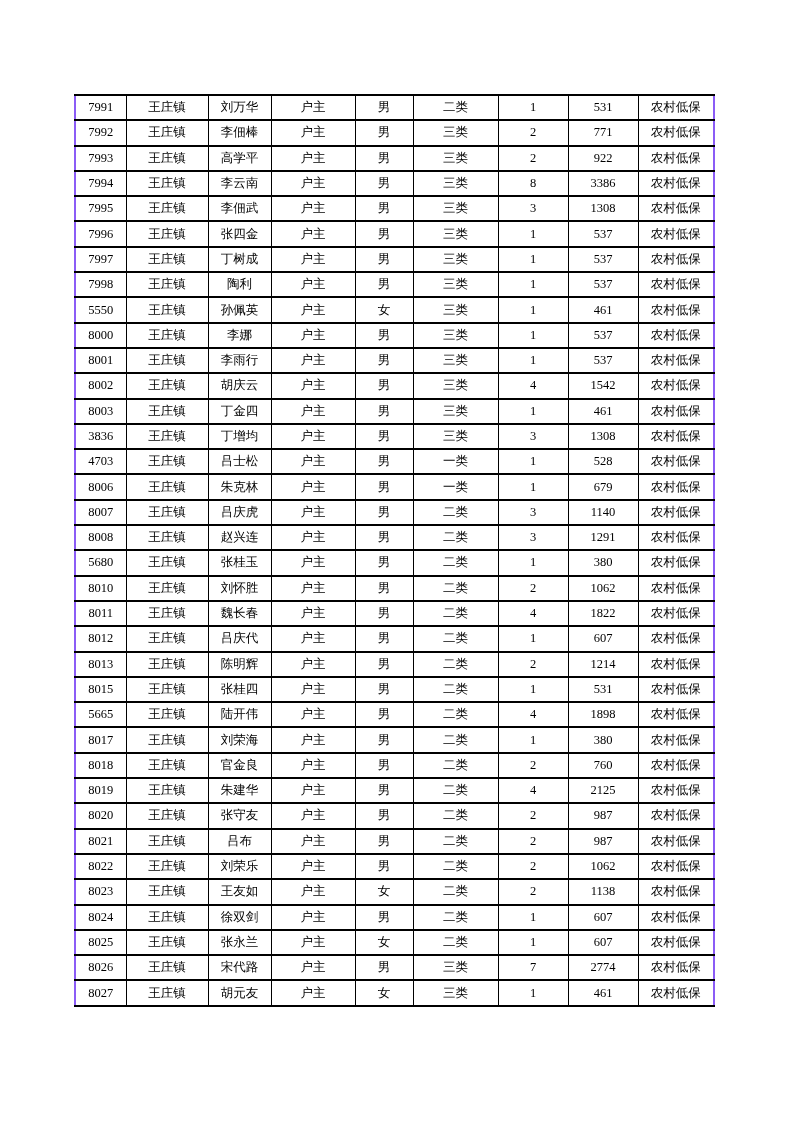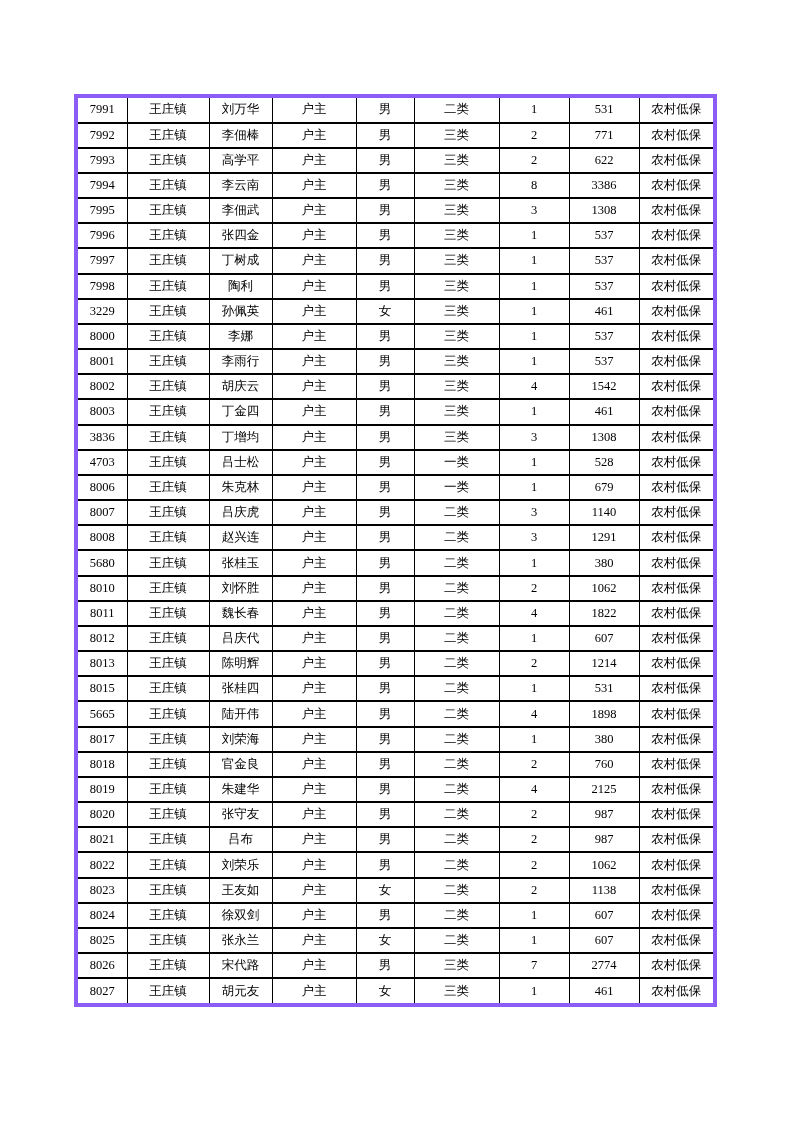--- a/index.html
+++ b/index.html
@@ -15,21 +15,21 @@
     overflow: hidden;
   }
   table.data-table {
     position: absolute;
     left: 74px;
     top: 94px;
     width: 639px;
     height: 913px;
     border-collapse: collapse;
     table-layout: fixed;
-    border: 4px solid #8b5cf6;
+    border: 2px solid #8b5cf6;
     font-family: "Liberation Serif", "DejaVu Serif", serif;
     font-size: 12.5px;
     color: #000;
   }
   table.data-table td {
     border: 1px solid #000;
     border-top-width: 2px;
     border-bottom-width: 2px;
     text-align: center;
     vertical-align: middle;
@@ -87,21 +87,21 @@
           <td>农村低保</td>
         </tr>
         <tr>
           <td>7993</td>
           <td>王庄镇</td>
           <td>高学平</td>
           <td>户主</td>
           <td>男</td>
           <td>三类</td>
           <td>2</td>
-          <td>622</td>
+          <td>922</td>
           <td>农村低保</td>
         </tr>
         <tr>
           <td>7994</td>
           <td>王庄镇</td>
           <td>李云南</td>
           <td>户主</td>
           <td>男</td>
           <td>三类</td>
           <td>8</td>
@@ -146,21 +146,21 @@
           <td>王庄镇</td>
           <td>陶利</td>
           <td>户主</td>
           <td>男</td>
           <td>三类</td>
           <td>1</td>
           <td>537</td>
           <td>农村低保</td>
         </tr>
         <tr>
-          <td>3229</td>
+          <td>5550</td>
           <td>王庄镇</td>
           <td>孙佩英</td>
           <td>户主</td>
           <td>女</td>
           <td>三类</td>
           <td>1</td>
           <td>461</td>
           <td>农村低保</td>
         </tr>
         <tr>

